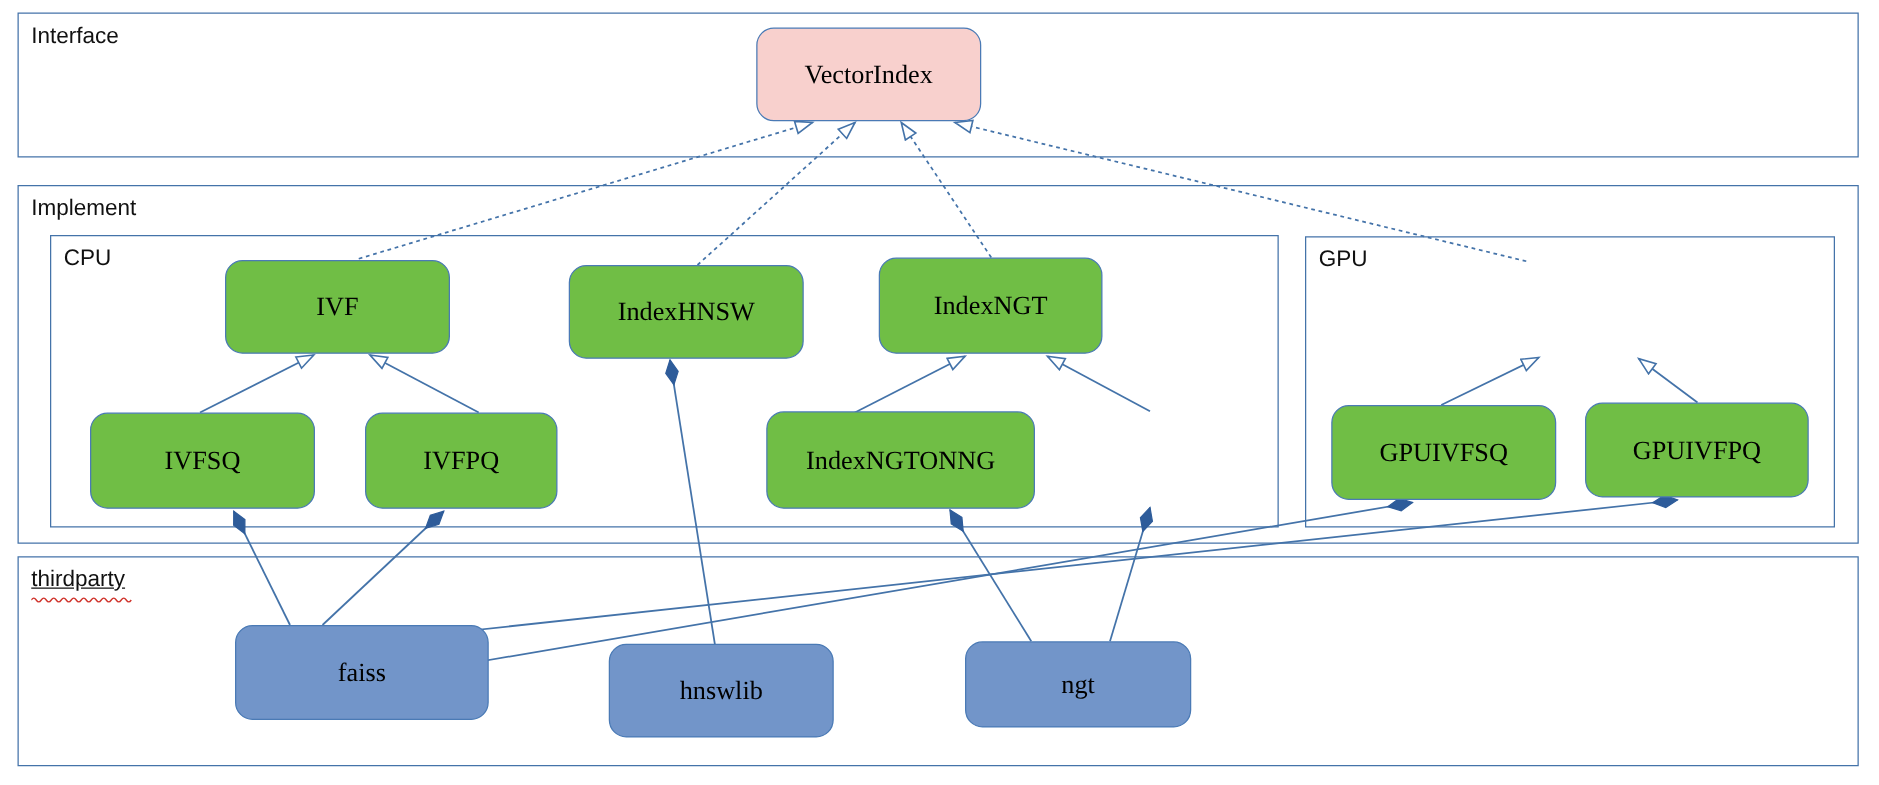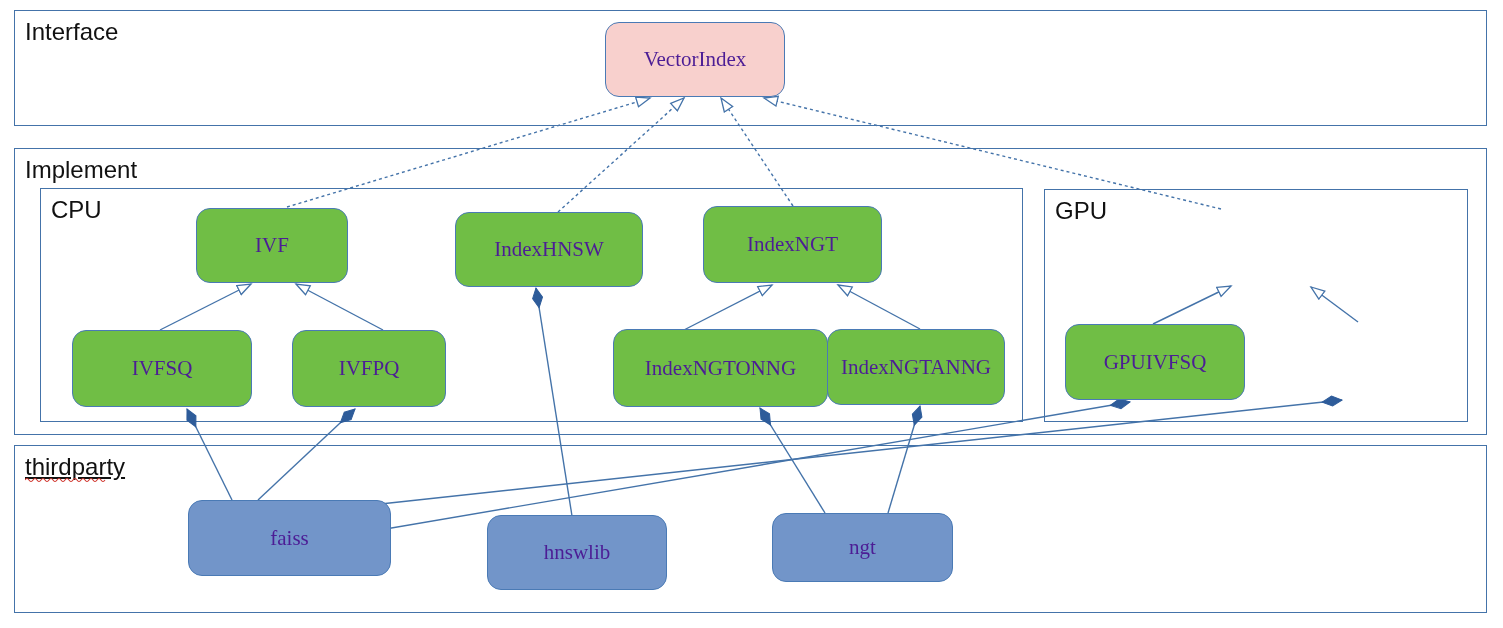--- a/index.html
+++ b/index.html
@@ -11,34 +11,34 @@
     overflow:hidden;
   }
   .container{
     position:absolute;
     border:1.7px solid var(--container-stroke,#4473a9);
     background:transparent;
     box-sizing:border-box;
   }
   .clabel{
     position:absolute;left:10px;top:7px;
-    font-size:24px;color:var(--label-color,#111);
+    font-size:18px;color:var(--label-color,#111);
     line-height:1.15;white-space:nowrap;
   }
   .clabel.underlined{text-decoration:underline;}
   .squiggle{position:absolute;left:10px;top:30px;}
   .squiggle path{fill:none;stroke:var(--spellcheck-color,#d0342c);stroke-width:1.1;}
   .node{
     position:absolute;
     display:flex;align-items:center;justify-content:center;
     border:1.7px solid var(--node-stroke,#4a7ab5);
     border-radius:14px;
     box-sizing:border-box;
     font-family:"Liberation Serif","DejaVu Serif",serif;
-    font-size:21px;color:#4c1d95;
+    font-size:21px;color:#000000;
     text-align:center;white-space:nowrap;
   }
   .node.pink{background:var(--interface-fill,#f8d0cd);}
   .node.green{background:var(--implement-fill,#70be45);}
   .node.blue{background:var(--thirdparty-fill,#7295c9);}
   svg.edges{position:absolute;left:0;top:0;pointer-events:none;}
   line.edge{stroke:var(--edge-stroke,#4473a9);stroke-width:1.4;}
   line.realization{stroke-dasharray:3 3;}
   .marker-hollow{fill:#ffffff;stroke:var(--edge-stroke,#4473a9);stroke-width:1.3;}
   .marker-diamond{fill:var(--diamond-fill,#2e5c9a);stroke:var(--diamond-fill,#2e5c9a);}
@@ -94,27 +94,27 @@
       <line x1="258" y1="500" x2="355" y2="409" class="edge composition" marker-end="url(#diamond-filled)"></line>
       <line x1="368" y1="532" x2="1130" y2="402" class="edge composition" marker-end="url(#diamond-filled)"></line>
       <line x1="362" y1="506" x2="1342" y2="400" class="edge composition" marker-end="url(#diamond-filled)"></line>
       <line x1="572" y1="516" x2="536" y2="288" class="edge composition" marker-end="url(#diamond-filled)"></line>
       <line x1="825" y1="513" x2="760" y2="408" class="edge composition" marker-end="url(#diamond-filled)"></line>
       <line x1="888" y1="513" x2="920" y2="406" class="edge composition" marker-end="url(#diamond-filled)"></line>
     </svg>
 
   <div class="node pink" style="left:605px;top:22px;width:180px;height:75px">VectorIndex</div>
 
-  <div class="node green" style="left:196px;top:208px;width:152px;height:75px">IVF</div>
+  <div class="node green" style="left:180px;top:208px;width:180px;height:75px">IVF</div>
   <div class="node green" style="left:455px;top:212px;width:188px;height:75px">IndexHNSW</div>
   <div class="node green" style="left:703px;top:206px;width:179px;height:77px">IndexNGT</div>
   <div class="node green" style="left:72px;top:330px;width:180px;height:77px">IVFSQ</div>
   <div class="node green" style="left:292px;top:330px;width:154px;height:77px">IVFPQ</div>
   <div class="node green" style="left:613px;top:329px;width:215px;height:78px">IndexNGTONNG</div>
-  <div class="node green" style="left:827px;top:329px;width:178px;height:76px">IndexNGTANNG</div>
 
   <div class="node green" style="left:1065px;top:324px;width:180px;height:76px">GPUIVFSQ</div>
+  <div class="node green" style="left:1268px;top:322px;width:179px;height:76px">GPUIVFPQ</div>
 
   <div class="node blue" style="left:188px;top:500px;width:203px;height:76px">faiss</div>
   <div class="node blue" style="left:487px;top:515px;width:180px;height:75px">hnswlib</div>
   <div class="node blue" style="left:772px;top:513px;width:181px;height:69px">ngt</div>
 
 </div>
 
 </body></html>

